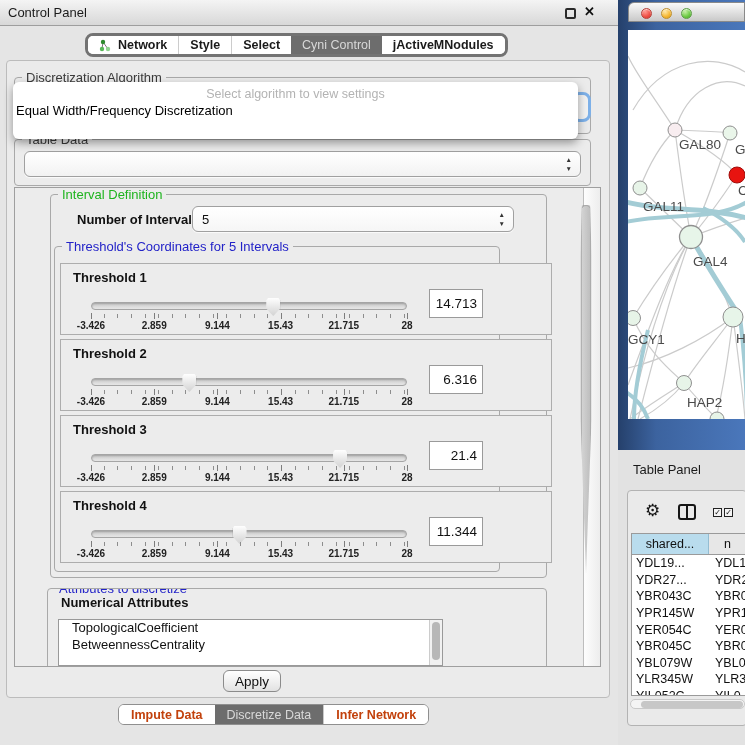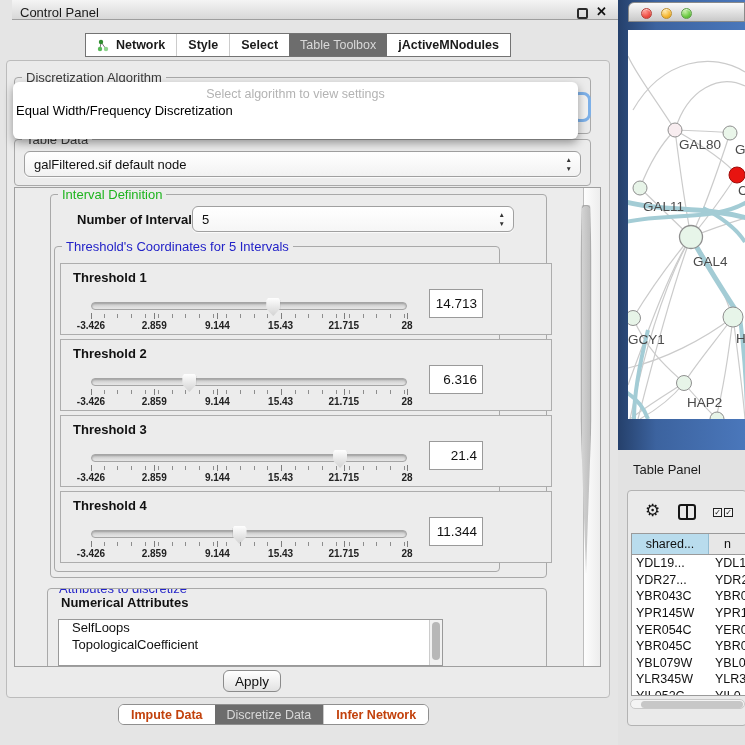--- a/index.html
+++ b/index.html
@@ -2,29 +2,29 @@
 <html><head>
 <meta charset="utf-8">
 <style>
   html,body{margin:0;padding:0;}
   body{font-family:"Liberation Sans", sans-serif; -webkit-font-smoothing:antialiased;}
   #stage{position:relative;width:745px;height:745px;overflow:hidden;background:#e6e6e6;}
   #stage *{box-sizing:border-box;}
 
   
   .cp-window{position:absolute;left:0;top:0;width:618px;height:745px;background:#e5e5e5;}
-  .cp-titlebar{position:absolute;left:0;top:0;width:618px;height:20px;
-    background:linear-gradient(#f4f4f4,#d8d8d8);border-bottom:1px solid #9e9e9e;margin-left:12px;}
+  .cp-titlebar{position:absolute;left:0;top:0;width:618px;height:26px;
+    background:linear-gradient(#f4f4f4,#d8d8d8);border-bottom:1px solid #9e9e9e;}
   .cp-title{position:absolute;left:8px;top:5px;font-size:13px;color:#1a1a1a;}
   .float-btn{position:absolute;left:565px;top:8px;width:11px;height:11px;border:2px solid #2a2a2a;border-radius:2px;}
   .close-btn{position:absolute;left:584px;top:4px;font-size:13px;font-weight:bold;color:#111;}
 
   
   .top-tabs{position:absolute;left:85px;top:33px;height:24px;display:flex;align-items:stretch;
-    background:#fff;border:1px solid #737373;border-radius:0;overflow:hidden;}
+    background:#fff;border:3px solid #737373;border-radius:8px;overflow:hidden;}
   .top-tabs .tab{display:flex;align-items:center;padding:0 11px;font-size:12.5px;font-weight:bold;color:#1a1a1a;background:#fff;white-space:nowrap;}
   .top-tabs .tab.sep{border-left:1px solid #cccccc;}
   .top-tabs .tab.selected{background:#6d6d6d;color:#d9d9d9;font-weight:normal;border-left:none;}
   .top-tabs .tab .ticon{margin-right:6px;display:inline-flex;}
 
   
   .outer-panel{position:absolute;left:6px;top:60px;width:604px;height:638px;background:#ebebeb;
     border:1px solid #bcbcbc;border-radius:4px;padding-left:32px;}
 
   .groupbox{position:absolute;border:1px solid #a9a9a9;border-radius:4px;}
@@ -152,37 +152,36 @@
         </span>
         <span>Network</span>
       </div>
       <div class="tab sep">
           <span>Style</span>
         </div>
       <div class="tab sep">
           <span>Select</span>
         </div>
       <div class="tab selected">
-          <span>Table Toolbox</span>
+          <span>Cyni Control</span>
         </div>
       <div class="tab">
           <span>jActiveMNodules</span>
         </div>
     </div>
 
     <div class="outer-panel">
 
       <div class="groupbox" style="left:7px;top:16px;width:577px;height:57px;">
         <span class="grouptitle">Discretization Algorithm</span>
       </div>
 
       <div class="groupbox" style="left:7px;top:78px;width:577px;height:47px;background:#ececec;">
         <span class="grouptitle" style="background:#ececec;">Table Data</span>
         <div class="combo" style="left:9px;top:11px;width:557px;">
-          <span>galFiltered.sif default node</span>
           <span class="arrows">
               <span>▲</span>
               <span>▼</span>
             </span>
         </div>
       </div>
 
       <div class="scrollpanel" style="left:7px;top:126px;">
 
         <div class="groupbox" style="left:35px;top:6px;width:497px;height:384px;">
@@ -275,22 +274,22 @@
               </div>
           </div>
           <input class="thr-value" value="11.344" style="">
         </div>
 
         <div class="groupbox" style="left:32px;top:400px;width:500px;height:85px;overflow:hidden;">
           <span class="grouptitle blue">Attributes to discretize</span>
           <span class="bold13" style="left:13px;top:6px;">Numerical Attributes</span>
           <div class="attr-list">
             <div>
-                <div class="attr-item">SelfLoops</div>
                 <div class="attr-item">TopologicalCoefficient</div>
+                <div class="attr-item">BetweennessCentrality</div>
               </div>
             <div class="attr-scroll">
                 <div class="thumb2"></div>
               </div>
           </div>
         </div>
 
         <div class="vscroll">
           <div class="thumb"></div>
         </div>

